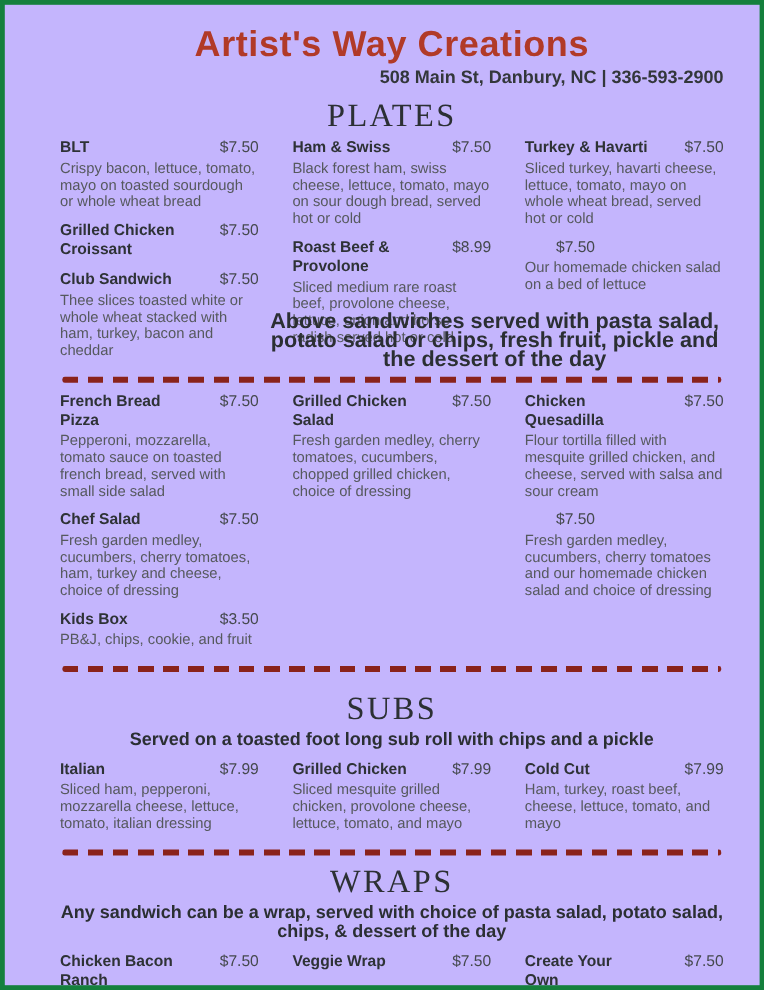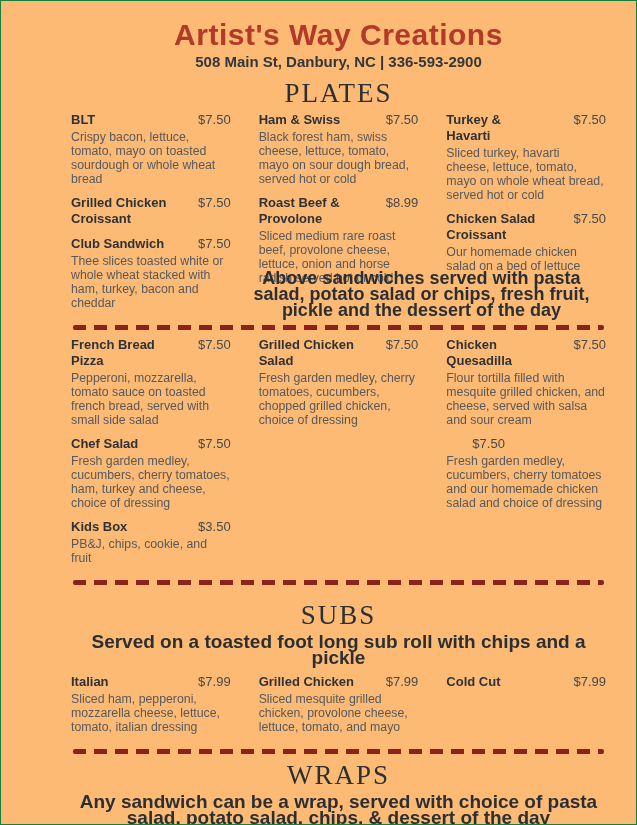--- a/index.html
+++ b/index.html
@@ -1,48 +1,48 @@
 <!DOCTYPE html>
 <html><head>
 <meta charset="utf-8">
 <style>
   html,body { margin:0; padding:0; background:#e8e8e8; }
   .page {
     position:relative;
     width:637px; height:825px;
     margin:0 auto;
-    background:#fdba74;
-    border:1px solid #15803d;
+    background:#c4b5fd;
+    border:4px solid #15803d;
     box-sizing:border-box;
-    padding:18px 30px 10px 70px;
+    padding:18px 30px 10px 46px;
     font-family:"Liberation Sans", sans-serif;
     color:#2e3236;
     overflow:hidden;
   }
   
   .brand-title {
     margin:0; text-align:center;
     font-size:30px; line-height:32px; font-weight:bold;
     color:#b13a28; letter-spacing:0.5px;
   }
   .brand-address {
-    margin-top:2px; text-align:center;
+    margin-top:2px; text-align:right;
     font-size:15px; line-height:18px; font-weight:bold;
     color:#33373b;
   }
   
   .section-title {
     margin:8px 0 4px; text-align:center;
     font-family:"Liberation Serif", serif; font-weight:400;
     font-size:27px; line-height:29px; letter-spacing:2px;
     color:#2c3034;
   }
   .section-subtitle {
     text-align:center; font-weight:bold;
-    font-size:19px; line-height:16px; color:#2b2f33;
+    font-size:15px; line-height:16px; color:#2b2f33;
     margin:0 0 8px;
   }
   
   .divider {
     height:5px; margin:6px 2px 7px;
     background:repeating-linear-gradient(to right, #8a231b 0 13px, transparent 13px 21px);
     border-radius:2px;
   }
   
   .grid {
@@ -122,21 +122,20 @@
     <div class="col">
       <div class="item">
         <div class="item-head">
             <span class="item-name">Turkey &amp; Havarti</span>
             <span class="item-price">$7.50</span>
           </div>
         <div class="item-desc">Sliced turkey, havarti cheese, lettuce, tomato, mayo on whole wheat bread, served hot or cold</div>
       </div>
       <div class="item">
         <div class="item-head">
-            <span class="item-name">Chicken Salad Croissant</span>
             <span class="item-price">$7.50</span>
           </div>
         <div class="item-desc">Our homemade chicken salad on a bed of lettuce</div>
       </div>
     </div>
     <div class="above-note">Above sandwiches served with pasta salad, potato salad or chips, fresh fruit, pickle and the dessert of the day</div>
   </section>
 
   <div class="divider"></div>
 
@@ -213,20 +212,21 @@
           </div>
         <div class="item-desc">Sliced mesquite grilled chicken, provolone cheese, lettuce, tomato, and mayo</div>
       </div>
     </div>
     <div class="col">
       <div class="item">
         <div class="item-head">
             <span class="item-name">Cold Cut</span>
             <span class="item-price">$7.99</span>
           </div>
+        <div class="item-desc">Ham, turkey, roast beef, cheese, lettuce, tomato, and mayo</div>
       </div>
     </div>
   </section>
 
   <div class="divider"></div>
 
   <h2 class="section-title" style="margin-top:2px">WRAPS</h2>
   <div class="section-subtitle">Any sandwich can be a wrap, served with choice of pasta salad, potato salad, chips, &amp; dessert of the day</div>
 
   <section class="grid">

